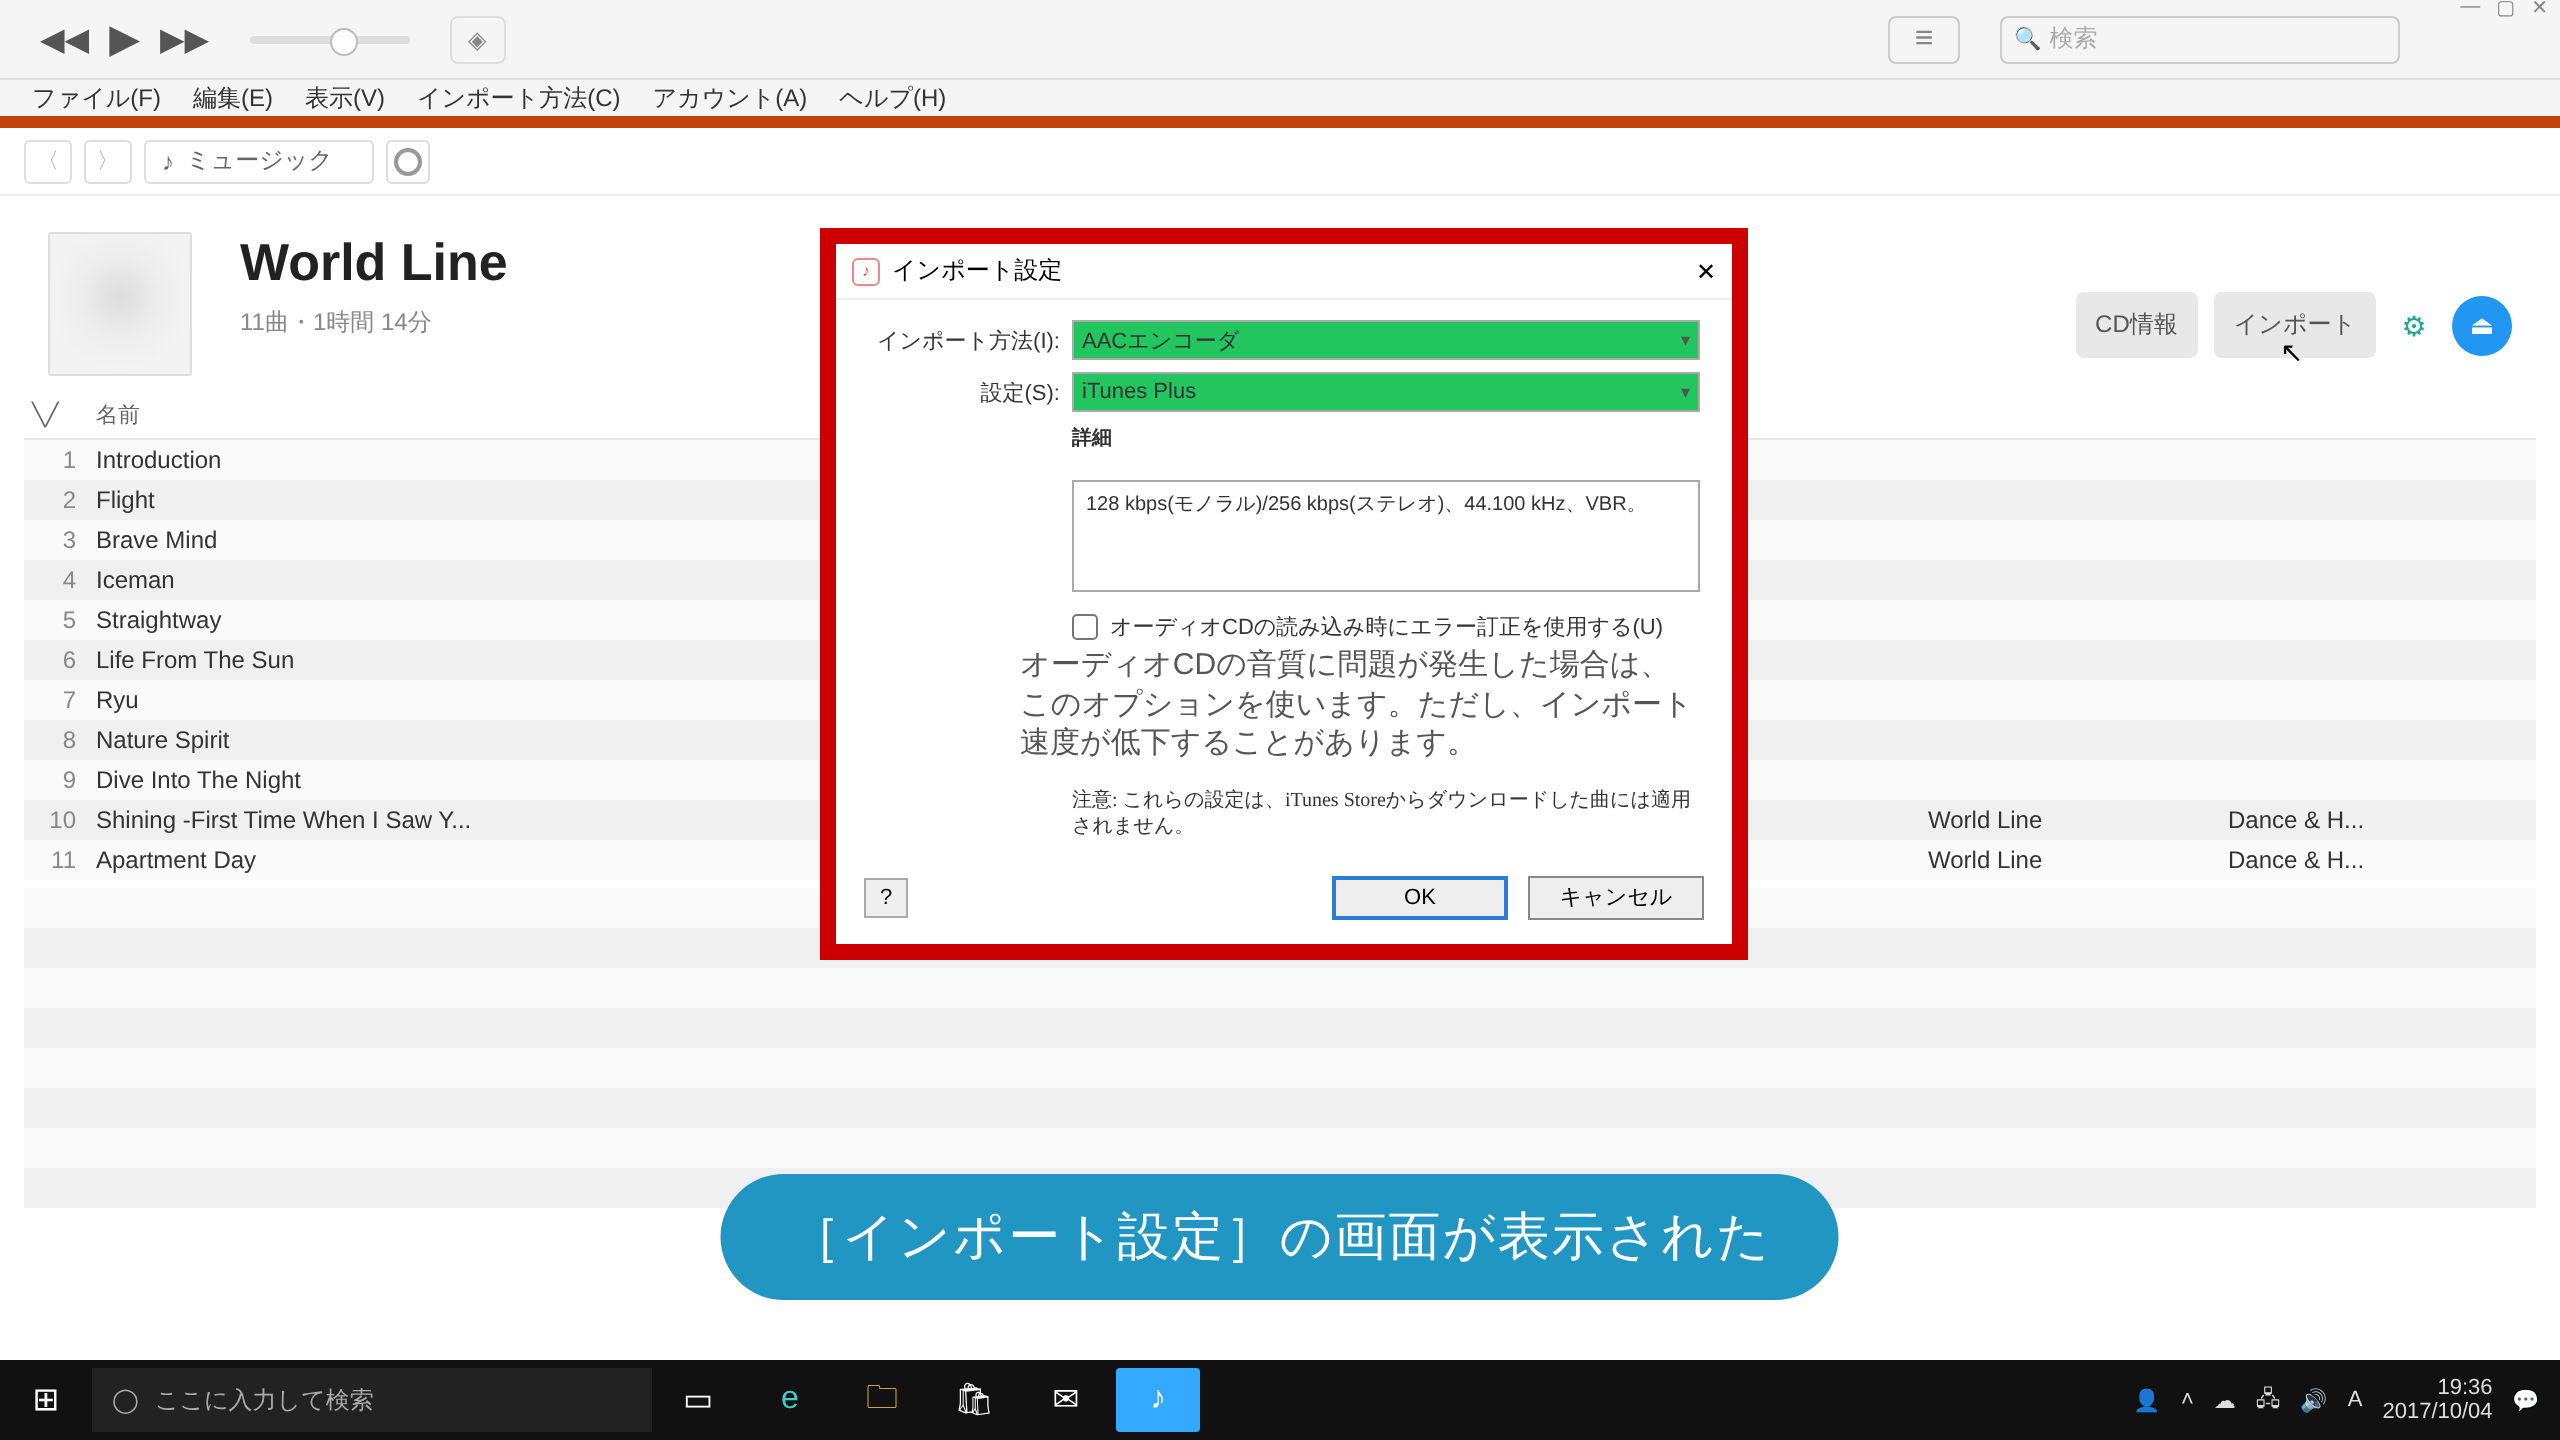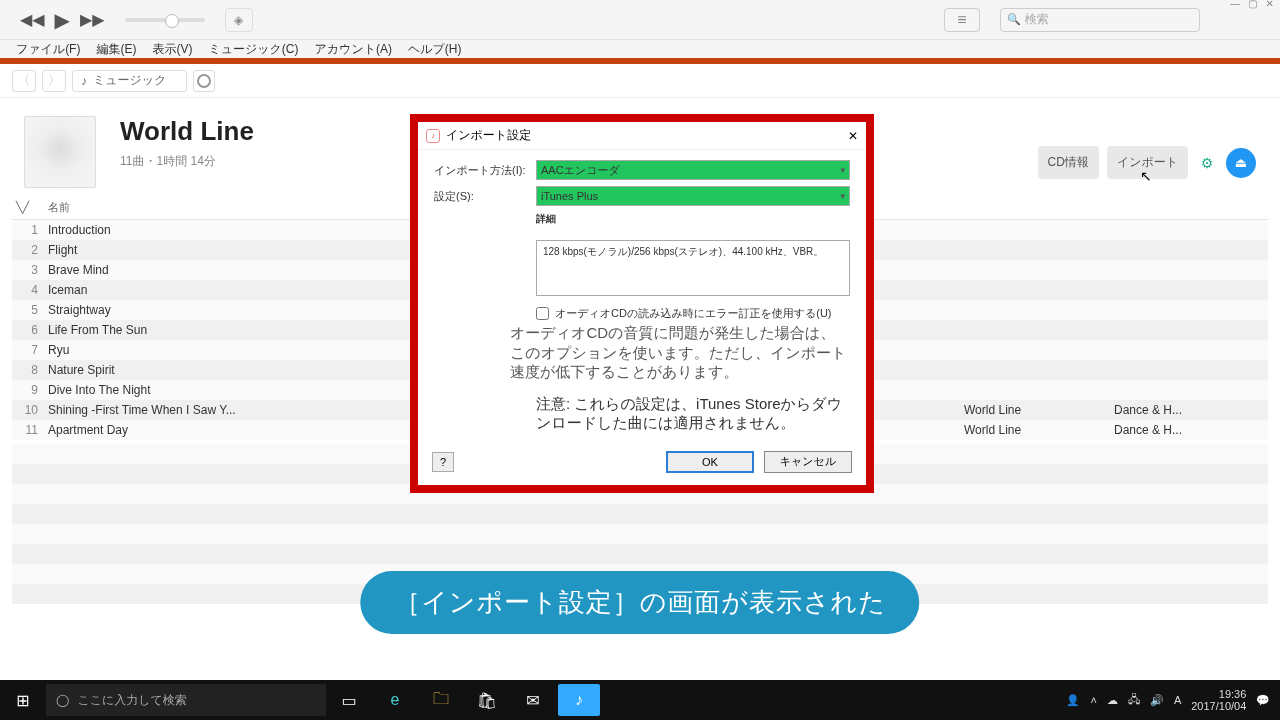--- a/index.html
+++ b/index.html
@@ -52,36 +52,36 @@
 .stripe:nth-child(odd){ background:#fafafa; }
 .stripe:nth-child(even){ background:#f0f0f0; }
 
 
 .dialog-frame { position:absolute; left:410px; top:114px; width:464px; border:8px solid #c00; background:#fff; }
 .dlg-title { height:28px; background:#fff; border-bottom:1px solid #eee; display:flex; align-items:center; padding:0 8px; font-size:12px; justify-content:space-between; }
 .dlg-title .left { display:flex; align-items:center; gap:6px; }
 .dlg-title .ico { width:14px; height:14px; border:1px solid #e88; border-radius:3px; display:flex; align-items:center; justify-content:center; font-size:8px; color:#c55;}
 .dlg-body { padding:10px 16px; font-size:11px; color:#333; }
 .frow { display:flex; align-items:center; margin-bottom:6px; gap:6px; }
-.frow label { width:96px; font-size:11px; }
+.frow label { width:96px; text-align:right; font-size:11px; }
 .sel { flex:1; height:20px; border:1px solid #aaa; background:#22c55e; font-size:11px; padding:0 4px; display:flex; align-items:center; justify-content:space-between; }
 .sel .arr { font-size:9px; color:#555; }
 .details-lab { margin-left:102px; font-size:10px; font-weight:bold; margin-bottom:14px;}
 .details { margin-left:102px; border:1px solid #aaa; height:56px; padding:4px 6px; font-size:10px; color:#333; }
 .chk { margin-left:102px; margin-top:10px; display:flex; align-items:flex-start; gap:6px; }
 .chk input { margin-top:1px; }
 .chk-sub { margin-left:76px; font-size:15px; color:#555; margin-top:2px; line-height:1.3; }
-.note { margin-left:102px; font-size:15px; color:#333; margin-top:12px; line-height:1.3; }
+.note { margin-left:102px; font-size:10px; color:#333; margin-top:12px; line-height:1.3;font-family:Liberation Serif, serif; }
 .dlg-btns { display:flex; justify-content:flex-end; gap:10px; padding:8px 14px 12px; align-items:center; }
 .dlg-btns .help { margin-right:auto; width:22px; height:20px; border:1px solid #aaa; background:#eee; font-size:11px; display:flex; align-items:center; justify-content:center; }
 .dlg-btns button { width:88px; height:22px; font-size:11px; border:1px solid #888; background:#eee; }
 .dlg-btns .ok { border:2px solid #2a7ed8; }
 
 
-.caption { position:absolute; left:50%; transform:translateX(-50%); bottom:86px; background:#2196c3; color:#fff; font-size:26px; padding:14px 34px; border-radius:40px; letter-spacing:1px; font-weight:500; }
+.caption { position:absolute; left:50%; transform:translateX(-50%); bottom:70px; background:#2196c3; color:#fff; font-size:26px; padding:14px 34px; border-radius:40px; letter-spacing:1px; font-weight:500; }
 
 
 .taskbar { position:absolute; bottom:0; left:0; right:0; height:40px; background:#111; display:flex; align-items:center; color:#fff; font-size:12px; }
 .tb-icon { width:46px; height:40px; display:flex; align-items:center; justify-content:center; color:#fff; font-size:16px; }
 .tb-search { display:flex; align-items:center; background:#222; height:32px; width:280px; padding:0 10px; color:#aaa; gap:8px; font-size:12px; margin-left:0; }
 .tb-right { margin-left:auto; display:flex; align-items:center; gap:10px; padding-right:10px; font-size:11px; color:#ddd; }
 .tb-right .clock { text-align:right; line-height:1.1; font-size:11px; }
 .cursor { position:absolute; left:1140px; top:168px; font-size:14px; color:#000; pointer-events:none; }
 </style>
 </head>
@@ -105,21 +105,21 @@
     <span>—</span>
     <span>▢</span>
     <span>✕</span>
   </div>
 </div>
 
 <div class="menubar">
   <span>ファイル(F)</span>
   <span>編集(E)</span>
   <span>表示(V)</span>
-  <span>ミュージック(C)</span>
+  <span>インポート方法(C)</span>
   <span>アカウント(A)</span>
   <span>ヘルプ(H)</span>
 </div>
 
 <div class="toolbar">
   <div class="nav-btn">〈</div>
   <div class="nav-btn">〉</div>
   <div class="music-dd">
     <span>♪</span>
     <span>ミュージック</span>

